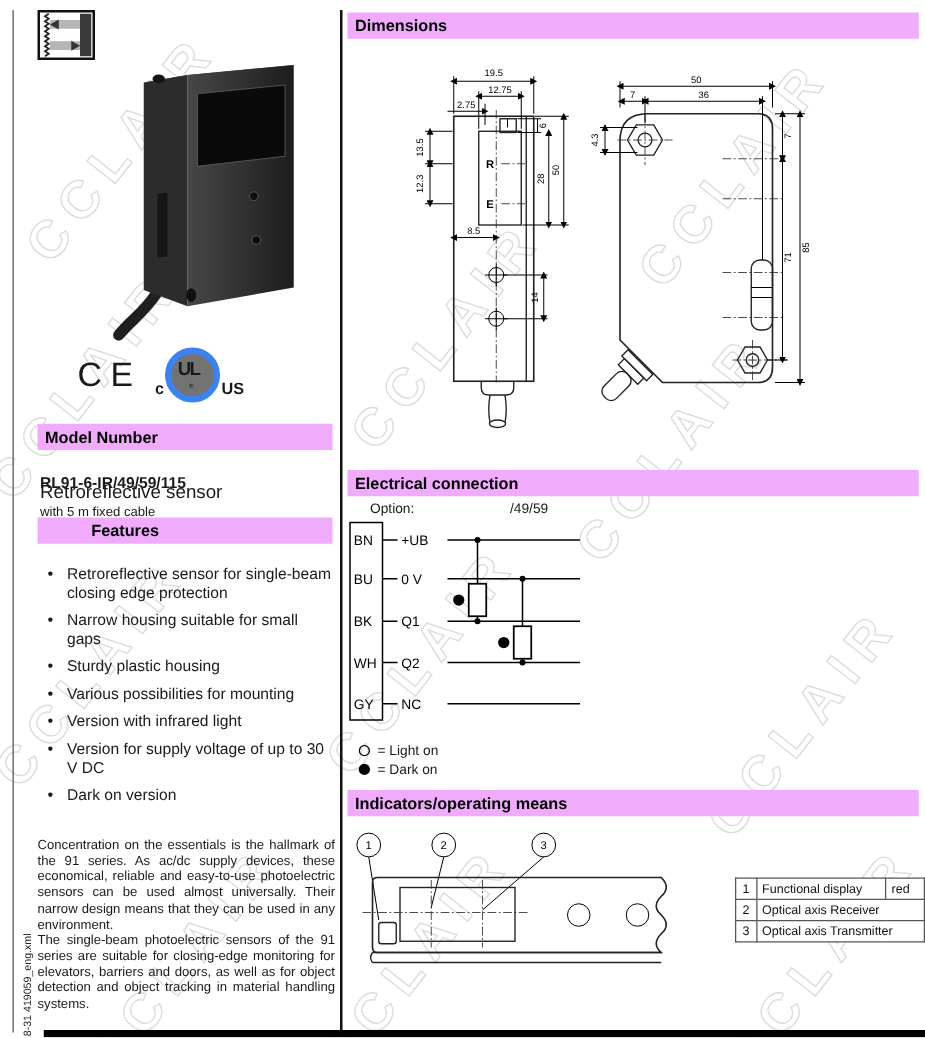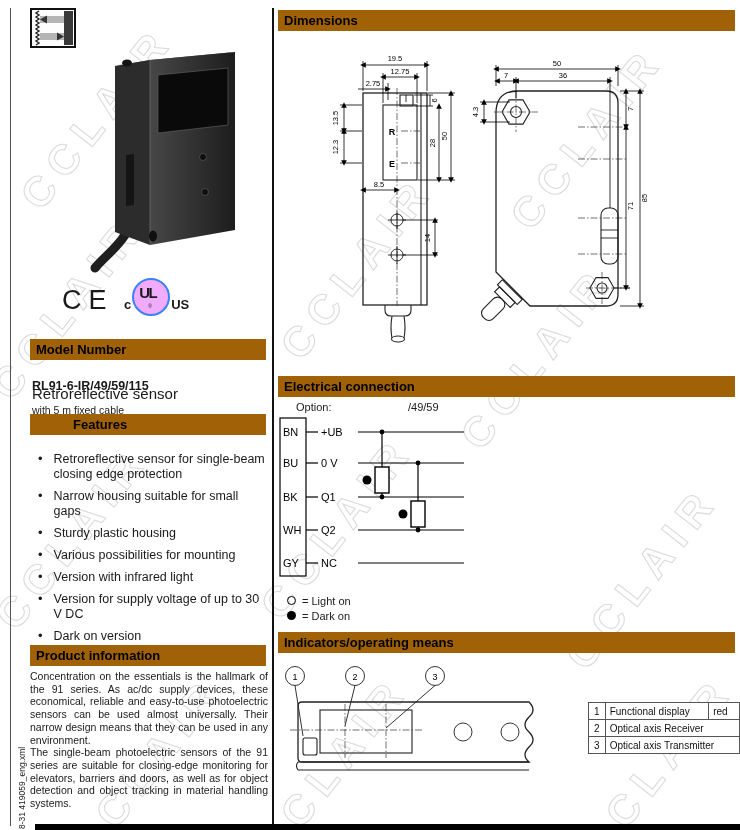--- a/index.html
+++ b/index.html
@@ -2,21 +2,21 @@
 <html><head>
 <meta charset="utf-8">
 <style>
   html,body{margin:0;padding:0;background:#fff;}
   .page{position:relative;width:740px;height:830px;background:#fff;overflow:hidden;
         font-family:"Liberation Sans",sans-serif;color:#1a1a1a;}
   .wm{position:absolute;font-size:42px;font-weight:600;letter-spacing:10px;white-space:nowrap;
       color:transparent;-webkit-text-stroke:1.1px #dcdcdc;transform:rotate(-52deg);
       transform-origin:0 50%;pointer-events:none;z-index:0;}
   @supports not (-webkit-text-stroke: 1px black){.wm{color:#ececec;}}
-  .hbar{position:absolute;height:21px;background:#a16207;display:flex;align-items:center;
+  .hbar{position:absolute;height:21px;background:#f0abfc;display:flex;align-items:center;
         padding-left:6px;box-sizing:border-box;font-weight:bold;font-size:13px;color:#000;z-index:2;}
   .hbar.left{left:30px;width:236px;}
   .hbar.right{left:278px;width:457px;}
   .txt{position:absolute;z-index:2;}
   .mn-number{font-weight:bold;font-size:12.5px;}
   .mn-line1{font-size:15px;}
   .mn-line2{font-size:10.5px;}
   .features-list{position:absolute;left:30px;top:452px;width:238px;z-index:2;
                  margin:0;padding:0;list-style:none;}
   .features-list li{display:flex;gap:11px;font-size:12.5px;line-height:15px;margin-bottom:7px;}
@@ -27,21 +27,21 @@
   .vside{position:absolute;left:17px;top:829px;transform:rotate(-90deg);transform-origin:0 0;
           font-size:8.5px;color:#222;white-space:nowrap;z-index:2;}
   .divider-v{position:absolute;left:272px;top:8px;width:1.5px;height:818px;background:#111;z-index:1;}
   .border-l{position:absolute;left:10px;top:8px;width:1px;height:818px;background:#555;z-index:1;}
   .botbar{position:absolute;left:35px;top:824px;width:705px;height:6px;background:#000;z-index:2;}
   .ce-mark{position:absolute;left:62px;top:285px;font-size:27px;font-weight:500;
            letter-spacing:7px;z-index:2;}
   .ul-mark{position:absolute;left:124px;top:278px;display:flex;align-items:center;z-index:2;}
   .ul-c{font-weight:bold;font-size:13px;margin-right:1px;align-self:flex-end;margin-bottom:4px;}
   .ul-us{font-weight:bold;font-size:13px;margin-left:1px;align-self:flex-end;margin-bottom:4px;}
-  .ul-circle{width:34px;height:34px;border:2px solid #3b82f6;border-radius:50%;position:relative;background:#f0abfc;text-align:right;}
+  .ul-circle{width:34px;height:34px;border:5px solid #3b82f6;border-radius:50%;position:relative;background:#737373;text-align:right;}
   .ul-letters{position:absolute;left:5px;top:4px;font-weight:800;font-size:15px;letter-spacing:-1.5px;}
   .ul-reg{position:absolute;left:14px;top:23px;font-size:5px;}
   .opt-label{font-size:11px;}
   .legend{position:absolute;left:287px;top:593px;z-index:2;}
   .legend-row{display:flex;align-items:center;gap:6px;height:15px;font-size:11px;}
   .sym-o{width:9px;height:9px;border:1.6px solid #000;border-radius:50%;box-sizing:border-box;display:inline-block;}
   .sym-f{width:9px;height:9px;background:#000;border-radius:50%;display:inline-block;}
   .ind-table{position:absolute;left:588px;top:702px;border-collapse:collapse;z-index:2;
              font-size:10px;color:#111;}
   .ind-table td{border:1px solid #555;padding:1px 4px;height:14px;white-space:nowrap;background:#fff;}
@@ -152,21 +152,20 @@
     <li>
         <span class="blt">•</span>
         <span>Version for supply voltage of up to 30 V DC</span>
       </li>
     <li>
         <span class="blt">•</span>
         <span>Dark on version</span>
       </li>
   </ul>
 
-  <div class="hbar left" style="top:645px;">Product information</div>
   <div class="pinfo">
     <p>Concentration on the essentials is the hallmark of the 91 series. As ac/dc supply devices, these economical, reliable and easy-to-use photoelectric sensors can be used almost universally. Their narrow design means that they can be used in any environment.</p>
     <p>The single-beam photoelectric sensors of the 91 series are suitable for closing-edge monitoring for elevators, barriers and doors, as well as for object detection and object tracking in material handling systems.</p>
   </div>
 
   <div class="hbar right" style="top:10px;">Dimensions</div>
   <svg style="left:280px;top:38px;" width="455" height="312" viewBox="0 0 455 312">
 
     <g>
       <rect x="83" y="55" width="64" height="212" fill="#fff" class="body-ln"></rect>

